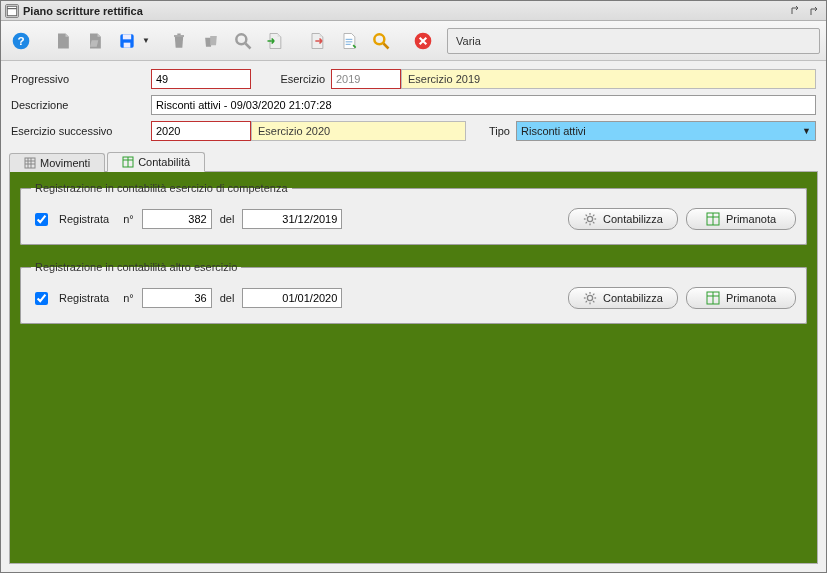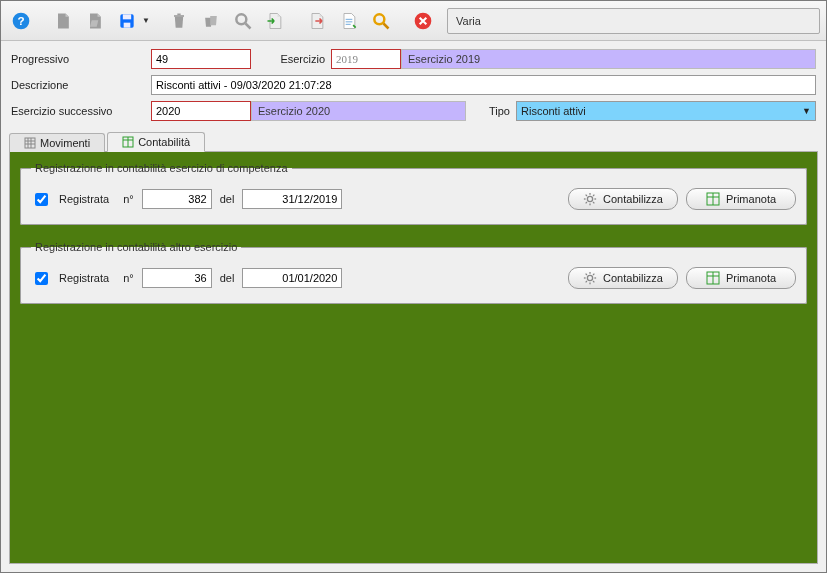--- a/index.html
+++ b/index.html
@@ -92,21 +92,21 @@
     padding: 1px 4px;
     border:1px solid #999;
     background:#fff;
     font: inherit;
   }
   .input.small { text-align:left; }
   .input.red { border:1px solid #c03030; background:#fff; }
   .ro {
     height:20px;
     border:1px solid #bbb;
-    background:#c4b5fd;
+    background:#fef9c3;
     display:flex;align-items:center;
     padding:0 6px;
     color:#3a3a3a;
   }
   .select {
     height:20px;
     border:1px solid #999;
     background:#7dd3fc;
     display:flex;align-items:center;justify-content:space-between;
     padding:0 4px;
@@ -180,20 +180,41 @@
     justify-content:center;
   }
   .btn .bicon { width:14px;height:14px;display:flex;align-items:center;justify-content:center; }
   .green-tbl { width:14px;height:14px; }
 </style>
 </head>
 <body>
 
 <div class="window">
 
+  <div class="titlebar">
+    <span class="tb-icon">
+      <svg viewBox="0 0 10 10">
+          <rect x="1" y="1" width="8" height="8" fill="none" stroke="#666"></rect>
+          <line x1="1" y1="3" x2="9" y2="3" stroke="#666"></line>
+        </svg>
+    </span>
+    <span class="title">Piano scritture rettifica</span>
+    <div class="win-btns">
+      <span class="win-btn">
+        <svg width="12" height="12" viewBox="0 0 12 12">
+            <path d="M2 9 L2 3 M2 3 L8 3 M8 3 L6 1 M8 3 L6 5" stroke="#555" fill="none" stroke-width="1"></path>
+          </svg>
+      </span>
+      <span class="win-btn">
+        <svg width="12" height="12" viewBox="0 0 12 12">
+            <path d="M3 10 L3 4 L9 4 M9 4 L7 2 M9 4 L7 6" stroke="#555" fill="none" stroke-width="1"></path>
+          </svg>
+      </span>
+    </div>
+  </div>
 
   <div class="toolbar">
 
     <div class="tbtn">
       <svg viewBox="0 0 24 24">
           <circle cx="12" cy="12" r="10" fill="#1e88e5"></circle>
           <text x="12" y="17" text-anchor="middle" font-size="14" fill="#fff" font-weight="bold">?</text>
         </svg>
     </div>
     <div style="width:6px"></div>
@@ -285,21 +306,21 @@
     <div class="varia">
       <span>Varia</span>
     </div>
   </div>
 
   <div class="form">
 
     <div class="label">Progressivo</div>
     <input class="input red small" value="49" style="">
     <div class="label" style="text-align:right;padding-right:6px">Esercizio</div>
-    <input class="input red" readonly="" style="color: rgb(136, 136, 136); font-family: Liberation Serif, serif;" value="2019">
+    <input class="input red" readonly="" style="color: rgb(136, 136, 136);" value="2019">
     <div class="ro" style="grid-column: span 3">
       <span>Esercizio 2019</span>
     </div>
 
     <div class="label">Descrizione</div>
     <input class="input" style="grid-column: span 6;" value="Risconti attivi - 09/03/2020 21:07:28">
 
     <div class="label">Esercizio successivo</div>
     <input class="input red" value="2020" style="">
     <div class="ro" style="grid-column: span 3">

